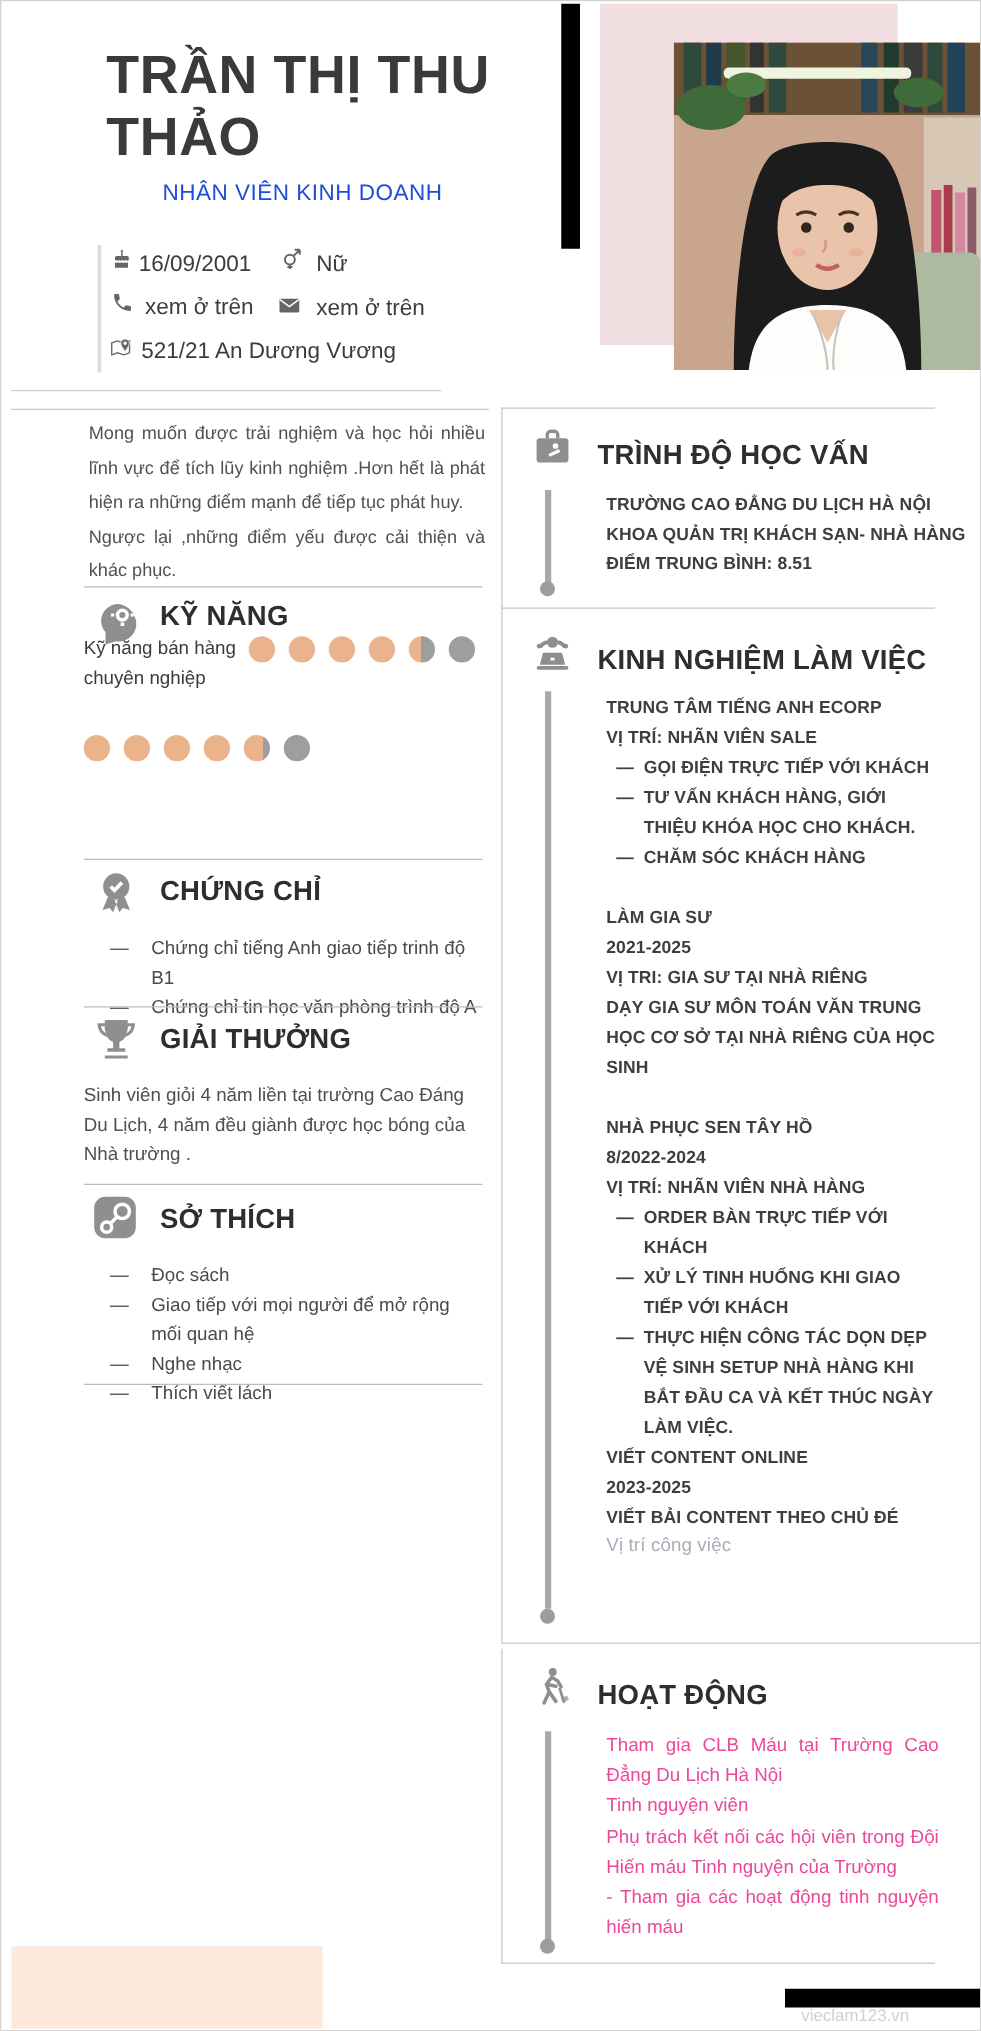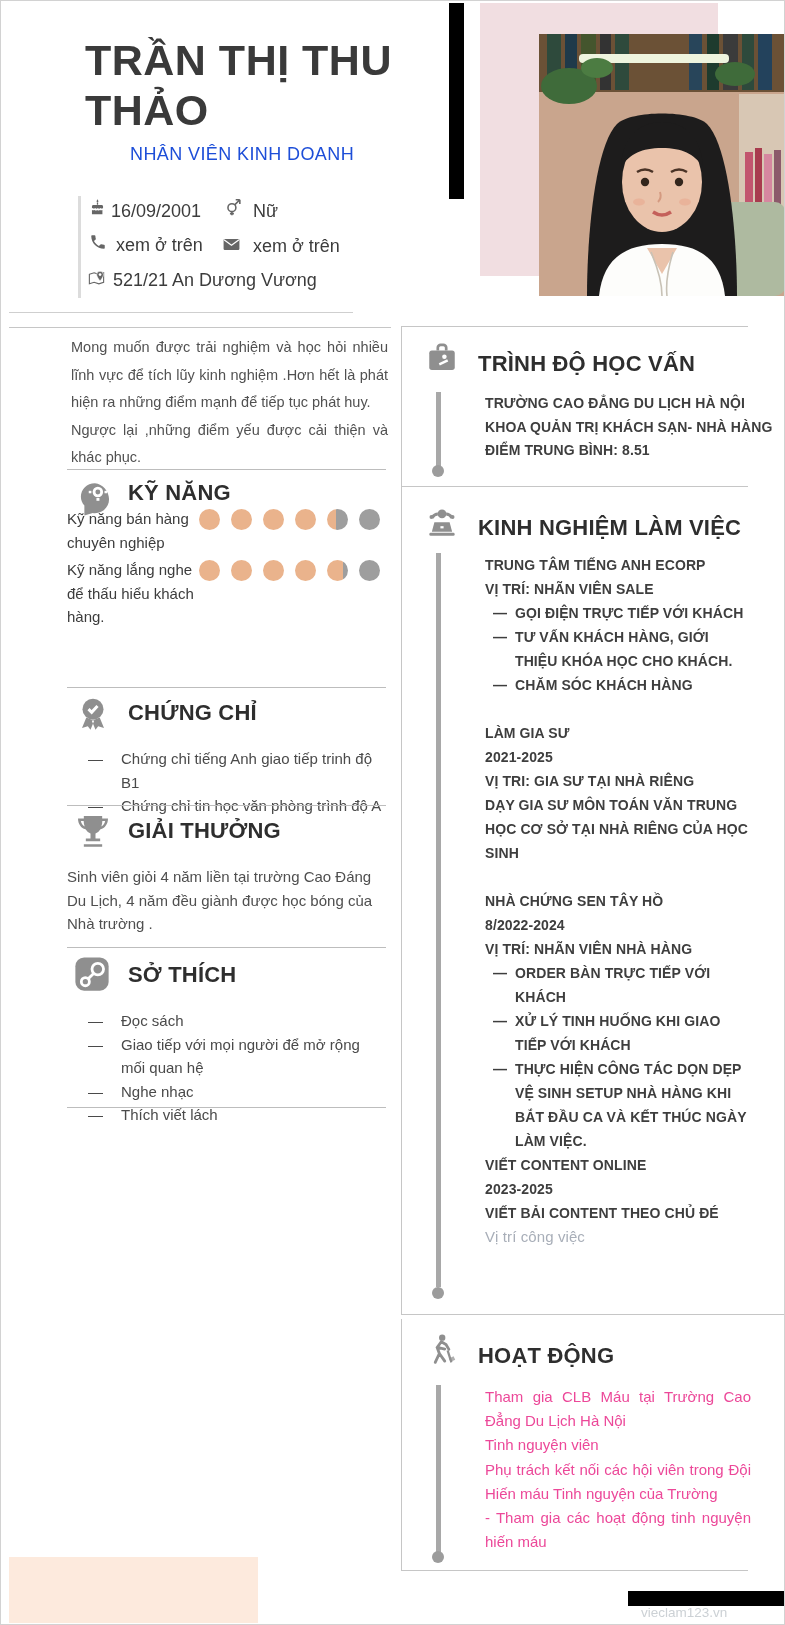--- a/index.html
+++ b/index.html
@@ -168,34 +168,33 @@
         <circle cx="14.2" cy="8.6" r="1.4" fill="#8f8f8f"></circle>
         <rect x="13.4" y="12" width="1.7" height="1.6" fill="#fff"></rect>
         <rect x="9" y="7.9" width="1.5" height="1.4" fill="#fff"></rect>
         <rect x="18" y="7.9" width="1.5" height="1.4" fill="#fff"></rect>
       </svg>
   </span>
   <span class="abs sec-title" style="left:127px;top:479px">KỸ NĂNG</span>
 
   <div class="abs" style="left:66px;top:506px;width:322px">
 
-      <div style="display:flex;align-items:flex-start;margin-bottom:4px">
+      <div style="display:flex;align-items:flex-start;margin-bottom:32px">
         <div class="skill-label">Kỹ năng bán hàng chuyên nghiệp</div>
         <div class="dots" style="margin-top:2px">
           <span class="dot" style="background: rgb(234, 179, 140);"></span>
           <span class="dot" style="background: rgb(234, 179, 140);"></span>
           <span class="dot" style="background: rgb(234, 179, 140);"></span>
           <span class="dot" style="background: rgb(234, 179, 140);"></span>
           <span class="dot" style="background: linear-gradient(90deg, rgb(234, 179, 140) 45%, rgb(158, 158, 158) 45%);"></span>
           <span class="dot" style="background: rgb(158, 158, 158);"></span>
         </div>
       </div>
 
       <div style="display:flex;align-items:flex-start;margin-bottom:15px">
-        <div class="skill-label">Kỹ năng lắng nghe để thấu hiểu khách hàng.</div>
         <div class="dots" style="margin-top:2px">
           <span class="dot" style="background: rgb(234, 179, 140);"></span>
           <span class="dot" style="background: rgb(234, 179, 140);"></span>
           <span class="dot" style="background: rgb(234, 179, 140);"></span>
           <span class="dot" style="background: rgb(234, 179, 140);"></span>
           <span class="dot" style="background: linear-gradient(90deg, rgb(234, 179, 140) 75%, rgb(158, 158, 158) 75%);"></span>
           <span class="dot" style="background: rgb(158, 158, 158);"></span>
         </div>
       </div>
     </div>
@@ -284,21 +283,21 @@
       <div class="xline k-position">VỊ TRÍ: NHÃN VIÊN SALE</div>
       <div class="xline k-bullet">GỌI ĐIỆN TRỰC TIẾP VỚI KHÁCH</div>
       <div class="xline k-bullet">TƯ VẤN KHÁCH HÀNG, GIỚI THIỆU KHÓA HỌC CHO KHÁCH.</div>
       <div class="xline k-bullet">CHĂM SÓC KHÁCH HÀNG</div>
       <div class="xline k-gap"></div>
       <div class="xline k-company">LÀM GIA SƯ</div>
       <div class="xline k-period">2021-2025</div>
       <div class="xline k-position">VỊ TRI: GIA SƯ TẠI NHÀ RIÊNG</div>
       <div class="xline k-text">DẠY GIA SƯ MÔN TOÁN VĂN TRUNG HỌC CƠ SỞ TẠI NHÀ RIÊNG CỦA HỌC SINH</div>
       <div class="xline k-gap"></div>
-      <div class="xline k-company">NHÀ CHỨNG SEN TÂY HỒ</div>
+      <div class="xline k-company">NHÀ PHỤC SEN TÂY HỒ</div>
       <div class="xline k-period">8/2022-2024</div>
       <div class="xline k-position">VỊ TRÍ: NHÃN VIÊN NHÀ HÀNG</div>
       <div class="xline k-bullet">ORDER BÀN TRỰC TIẾP VỚI KHÁCH</div>
       <div class="xline k-bullet">XỬ LÝ TINH HUỐNG KHI GIAO TIẾP VỚI KHÁCH</div>
       <div class="xline k-bullet">THỰC HIỆN CÔNG TÁC DỌN DẸP VỆ SINH SETUP NHÀ HÀNG KHI BẮT ĐẦU CA VÀ KẾT THÚC NGÀY LÀM VIỆC.</div>
       <div class="xline k-company">VIẾT CONTENT ONLINE</div>
       <div class="xline k-period">2023-2025</div>
       <div class="xline k-text">VIẾT BẢI CONTENT THEO CHỦ ĐÉ</div>
       <div class="xline k-placeholder">Vị trí công việc</div>
     </div>

